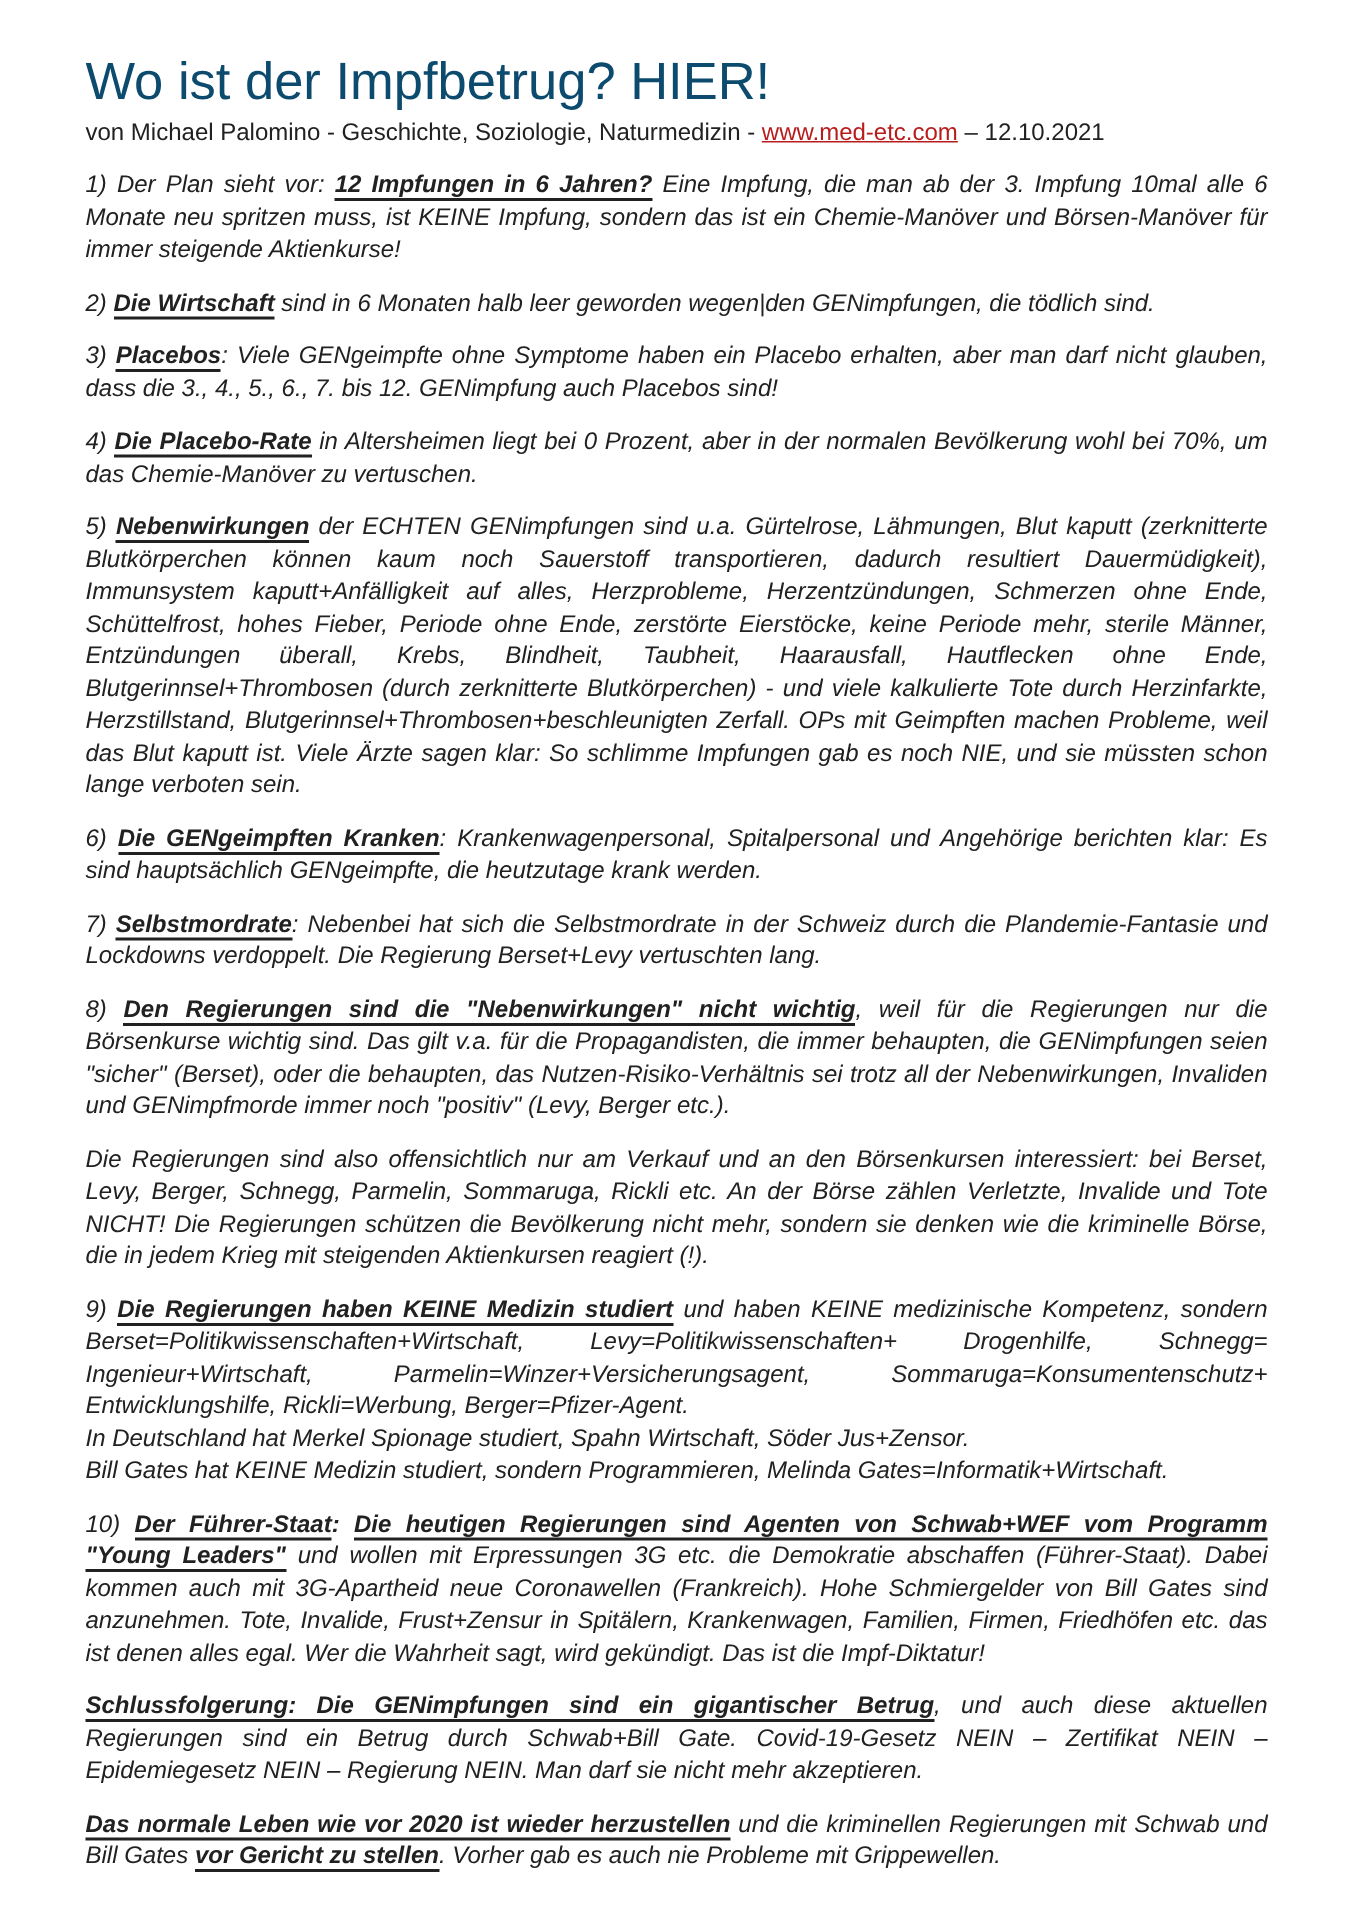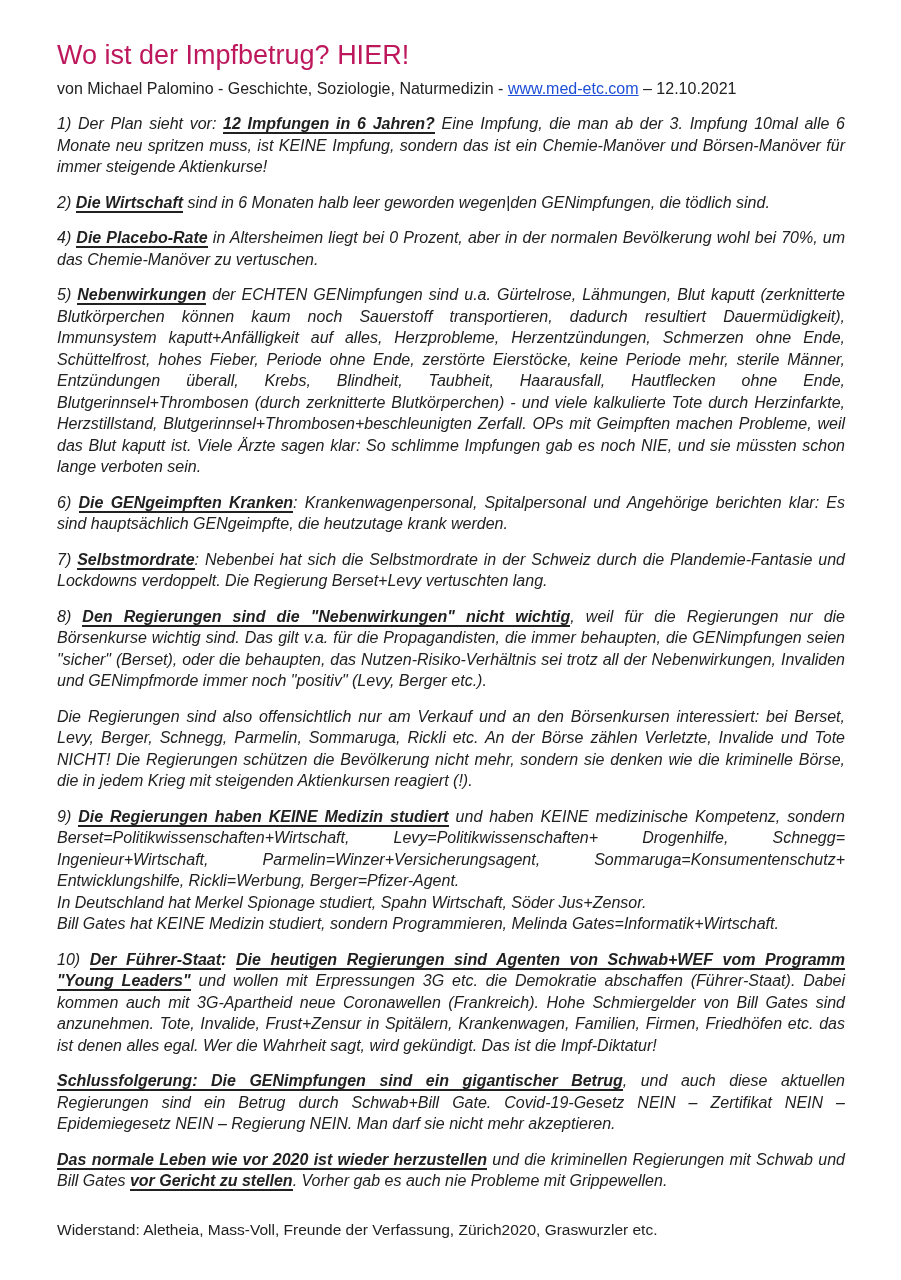--- a/index.html
+++ b/index.html
@@ -8,33 +8,33 @@
     width: 901px;
     height: 1280px;
     background: #ffffff;
     font-family: "Liberation Sans", sans-serif;
     color: #212121;
     overflow: hidden;
     box-sizing: border-box;
     padding: 34px 56px 0 57px;
   }
   .title {
-    font-size: 27px;
+    font-size: 35px;
     font-weight: 400;
     line-height: 42px;
     margin: 0;
-    color: #be185d;
+    color: #0c4a6e;
   }
   .byline {
     font-size: 16px;
     line-height: 20px;
     margin: 3px 0 0 0;
   }
   .byline a {
-    color: #1d4ed8;
+    color: #b91c1c;
     text-decoration: underline;
   }
   .para {
     font-size: 16px;
     line-height: 21.5px;
     text-align: justify;
     margin: 14px 0 0 0;
     font-style: italic;
   }
   .b { font-weight: 700; }
@@ -47,20 +47,21 @@
 </style>
 </head>
 <body>
 
 <div class="page">
   <h1 class="title">Wo ist der Impfbetrug? HIER!</h1>
   <p class="byline"><span>von Michael Palomino - Geschichte, Soziologie, Naturmedizin - </span><a href="#">www.med-etc.com</a><span> – 12.10.2021</span></p>
   <div>
       <p class="para"><span>1) Der Plan sieht vor: </span><span class="b u">12 Impfungen in 6 Jahren?</span><span> Eine Impfung, die man ab der 3. Impfung 10mal alle 6 Monate neu spritzen muss, ist KEINE Impfung, sondern das ist ein Chemie-Manöver und Börsen-Manöver für immer steigende Aktienkurse!</span></p>
       <p class="para"><span>2) </span><span class="b u">Die Wirtschaft</span><span> sind in 6 Monaten halb leer geworden wegen|den GENimpfungen, die tödlich sind.</span></p>
+      <p class="para"><span>3) </span><span class="b u">Placebos</span><span>: Viele GENgeimpfte ohne Symptome haben ein Placebo erhalten, aber man darf nicht glauben, dass die 3., 4., 5., 6., 7. bis 12. GENimpfung auch Placebos sind!</span></p>
       <p class="para"><span>4) </span><span class="b u">Die Placebo-Rate</span><span> in Altersheimen liegt bei 0 Prozent, aber in der normalen Bevölkerung wohl bei 70%, um das Chemie-Manöver zu vertuschen.</span></p>
       <p class="para"><span>5) </span><span class="b u">Nebenwirkungen</span><span> der ECHTEN GENimpfungen sind u.a. Gürtelrose, Lähmungen, Blut kaputt (zerknitterte Blutkörperchen können kaum noch Sauerstoff transportieren, dadurch resultiert Dauermüdigkeit), Immunsystem kaputt+Anfälligkeit auf alles, Herzprobleme, Herzentzündungen, Schmerzen ohne Ende, Schüttelfrost, hohes Fieber, Periode ohne Ende, zerstörte Eierstöcke, keine Periode mehr, sterile Männer, Entzündungen überall, Krebs, Blindheit, Taubheit, Haarausfall, Hautflecken ohne Ende, Blutgerinnsel+Thrombosen (durch zerknitterte Blutkörperchen) - und viele kalkulierte Tote durch Herzinfarkte, Herzstillstand, Blutgerinnsel+Thrombosen+beschleunigten Zerfall. OPs mit Geimpften machen Probleme, weil das Blut kaputt ist. Viele Ärzte sagen klar: So schlimme Impfungen gab es noch NIE, und sie müssten schon lange verboten sein.</span></p>
       <p class="para"><span>6) </span><span class="b u">Die GENgeimpften Kranken</span><span>: Krankenwagenpersonal, Spitalpersonal und Angehörige berichten klar: Es sind hauptsächlich GENgeimpfte, die heutzutage krank werden.</span></p>
       <p class="para"><span>7) </span><span class="b u">Selbstmordrate</span><span>: Nebenbei hat sich die Selbstmordrate in der Schweiz durch die Plandemie-Fantasie und Lockdowns verdoppelt. Die Regierung Berset+Levy vertuschten lang.</span></p>
       <p class="para"><span>8) </span><span class="b u">Den Regierungen sind die "Nebenwirkungen" nicht wichtig</span><span>, weil für die Regierungen nur die Börsenkurse wichtig sind. Das gilt v.a. für die Propagandisten, die immer behaupten, die GENimpfungen seien "sicher" (Berset), oder die behaupten, das Nutzen-Risiko-Verhältnis sei trotz all der Nebenwirkungen, Invaliden und GENimpfmorde immer noch "positiv" (Levy, Berger etc.).</span></p>
       <p class="para"><span>Die Regierungen sind also offensichtlich nur am Verkauf und an den Börsenkursen interessiert: bei Berset, Levy, Berger, Schnegg, Parmelin, Sommaruga, Rickli etc. An der Börse zählen Verletzte, Invalide und Tote NICHT! Die Regierungen schützen die Bevölkerung nicht mehr, sondern sie denken wie die kriminelle Börse, die in jedem Krieg mit steigenden Aktienkursen reagiert (!).</span></p>
       <p class="para"><span>9) </span><span class="b u">Die Regierungen haben KEINE Medizin studiert</span><span> und haben KEINE medizinische Kompetenz, sondern Berset=Politikwissenschaften+Wirtschaft, Levy=Politikwissenschaften+ Drogenhilfe, Schnegg= Ingenieur+Wirtschaft, Parmelin=Winzer+Versicherungsagent, Sommaruga=Konsumentenschutz+ Entwicklungshilfe, Rickli=Werbung, Berger=Pfizer-Agent.</span><br><span>In Deutschland hat Merkel Spionage studiert, Spahn Wirtschaft, Söder Jus+Zensor.</span><br><span>Bill Gates hat KEINE Medizin studiert, sondern Programmieren, Melinda Gates=Informatik+Wirtschaft.</span></p>
       <p class="para"><span>10) </span><span class="b u">Der Führer-Staat</span><span class="b">: </span><span class="b u">Die heutigen Regierungen sind Agenten von Schwab+WEF vom Programm "Young Leaders"</span><span> und wollen mit Erpressungen 3G etc. die Demokratie abschaffen (Führer-Staat). Dabei kommen auch mit 3G-Apartheid neue Coronawellen (Frankreich). Hohe Schmiergelder von Bill Gates sind anzunehmen. Tote, Invalide, Frust+Zensur in Spitälern, Krankenwagen, Familien, Firmen, Friedhöfen etc. das ist denen alles egal. Wer die Wahrheit sagt, wird gekündigt. Das ist die Impf-Diktatur!</span></p>
       <p class="para"><span class="b u">Schlussfolgerung: Die GENimpfungen sind ein gigantischer Betrug</span><span>, und auch diese aktuellen Regierungen sind ein Betrug durch Schwab+Bill Gate. Covid-19-Gesetz NEIN – Zertifikat NEIN – Epidemiegesetz NEIN – Regierung NEIN. Man darf sie nicht mehr akzeptieren.</span></p>
       <p class="para"><span class="b u">Das normale Leben wie vor 2020 ist wieder herzustellen</span><span> und die kriminellen Regierungen mit Schwab und Bill Gates </span><span class="b u">vor Gericht zu stellen</span><span>. Vorher gab es auch nie Probleme mit Grippewellen.</span></p>

